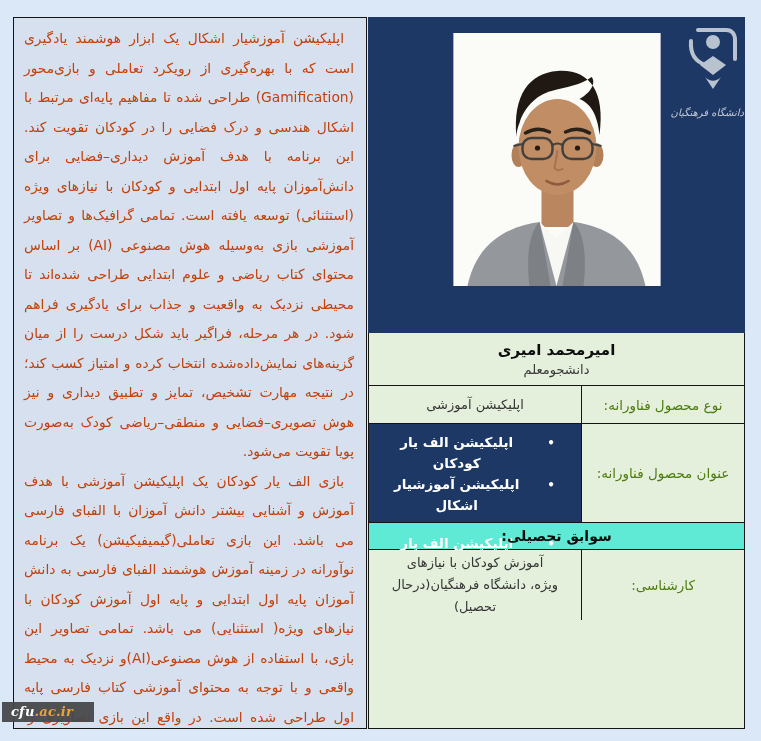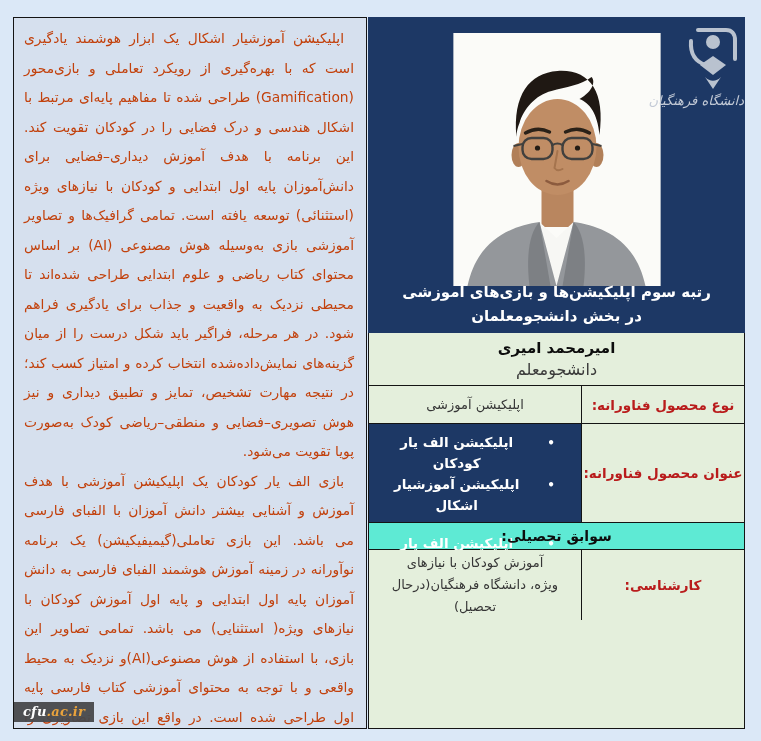--- a/index.html
+++ b/index.html
@@ -56,24 +56,24 @@
     width:207px;height:253px;
     background:#fbfbf8;
   }
   .photo svg{display:block;width:100%;height:100%;}
   .logo{
     position:absolute;top:8px;right:1px;
     width:64px;text-align:center;
   }
   .logo svg{display:block;margin:0 auto;}
   .logo-caption{
-    margin-top:2px;
+    margin-top:16px;
     font-family:"DejaVu Serif", serif;
     font-style:italic;
-    font-size:13px;
+    font-size:10px;
     color:#c3cad6;
     direction:rtl;
     white-space:nowrap;
   }
   .banner{
     position:absolute;left:0;right:0;bottom:5px;
     text-align:center;
     color:#ffffff;font-weight:bold;
     font-size:15px;line-height:24px;
     direction:rtl;
@@ -87,37 +87,37 @@
     box-sizing:border-box;
     direction:rtl;
     background:#e4efdc;
   }
   .trow{display:flex;border-top:1.2px solid #141414;box-sizing:border-box;}
   .trow:first-child{border-top:none;}
   .cell{box-sizing:border-box;display:flex;align-items:center;justify-content:center;}
   .label-cell{
     width:163px;flex:0 0 163px;
     border-left:1.2px solid #141414;
-    font-weight:bold;font-size:13.5px;color:#b91c1c;
+    font-weight:normal;font-size:13.5px;color:#4d7c0f;
     background:#e4efdc;
     order:-1;
   }
   .value-cell{
     flex:1;font-size:13px;color:#363636;
     background:#e4efdc;
     text-align:center;
     padding:4px 8px;
   }
   .name-row{
     height:52px;background:#e4efdc;
     display:flex;flex-direction:column;align-items:center;justify-content:center;
     gap:3px;
   }
   .person-name{font-weight:bold;font-size:15px;color:#0d0d0d;}
-  .person-role{font-size:16px;color:#3a3a3a;}
+  .person-role{font-size:13px;color:#3a3a3a;}
   .row-type{height:38px;}
   .row-titles{height:99px;}
   .row-titles .value-cell{
     background:#1d3865;
     align-items:flex-start;justify-content:flex-start;
     flex-direction:column;
     padding:8px 26px 4px 6px;
   }
   .bullet-item{
     display:flex;gap:9px;align-items:baseline;
@@ -137,26 +137,25 @@
   .row-workplace{height:83px;}
   .workplace-cell{
     height:100%;display:flex;align-items:center;justify-content:center;
     font-size:13.5px;color:#363636;
   }
 
   
   .watermark{
     position:absolute;left:2px;top:702px;
     background:rgba(72,72,74,0.95);
-    padding:2px 9px 3px 9px;
+    padding:2px 21px 3px 9px;
     font-family:"DejaVu Serif", serif;
     font-style:italic;font-weight:bold;
     font-size:13px;color:#ffffff;
     letter-spacing:0.2px;
-    margin-left:12px;
   }
   .watermark .orange{color:#e9a33c;}
 </style>
 </head>
 <body>
 
 <div class="page">
 
   <div class="intro">
     <p>اپلیکیشن آموزشیار اشکال یک ابزار هوشمند یادگیری است که با بهره‌گیری از رویکرد تعاملی و بازی‌محور (Gamification) طراحی شده تا مفاهیم پایه‌ای مرتبط با اشکال هندسی و درک فضایی را در کودکان تقویت کند. این برنامه با هدف آموزش دیداری–فضایی برای دانش‌آموزان پایه اول ابتدایی و کودکان با نیازهای ویژه (استثنائی) توسعه یافته است. تمامی گرافیک‌ها و تصاویر آموزشی بازی به‌وسیله هوش مصنوعی (AI) بر اساس محتوای کتاب ریاضی و علوم ابتدایی طراحی شده‌اند تا محیطی نزدیک به واقعیت و جذاب برای یادگیری فراهم شود. در هر مرحله، فراگیر باید شکل درست را از میان گزینه‌های نمایش‌داده‌شده انتخاب کرده و امتیاز کسب کند؛ در نتیجه مهارت تشخیص، تمایز و تطبیق دیداری و نیز هوش تصویری–فضایی و منطقی–ریاضی کودک به‌صورت پویا تقویت می‌شود.</p>
@@ -212,24 +211,20 @@
             <path d="M12 5 H40 C46 5 49 9 49 15 V34"></path>
             <path d="M5 16 C4 30 10 37 20 40"></path>
           </g>
           <circle cx="27" cy="17" r="7" fill="#b9c2cf"></circle>
           <path d="M14 40 L27 31 L40 40 L27 50 Z" fill="#b9c2cf"></path>
           <path d="M19 52 C24 57 30 57 35 52 L27 64 Z" fill="#b9c2cf"></path>
         </svg>
         <div class="logo-caption">دانشگاه فرهنگیان</div>
       </div>
 
-      <div class="banner">
-        <div>رتبه سوم اپلیکیشن‌ها و بازی‌های آموزشی</div>
-        <div>در بخش دانشجومعلمان</div>
-      </div>
     </div>
 
     <div class="ptable">
 
       <div class="name-row">
         <div class="person-name">امیرمحمد امیری</div>
         <div class="person-role">دانشجومعلم</div>
       </div>
 
       <div class="trow row-type">

